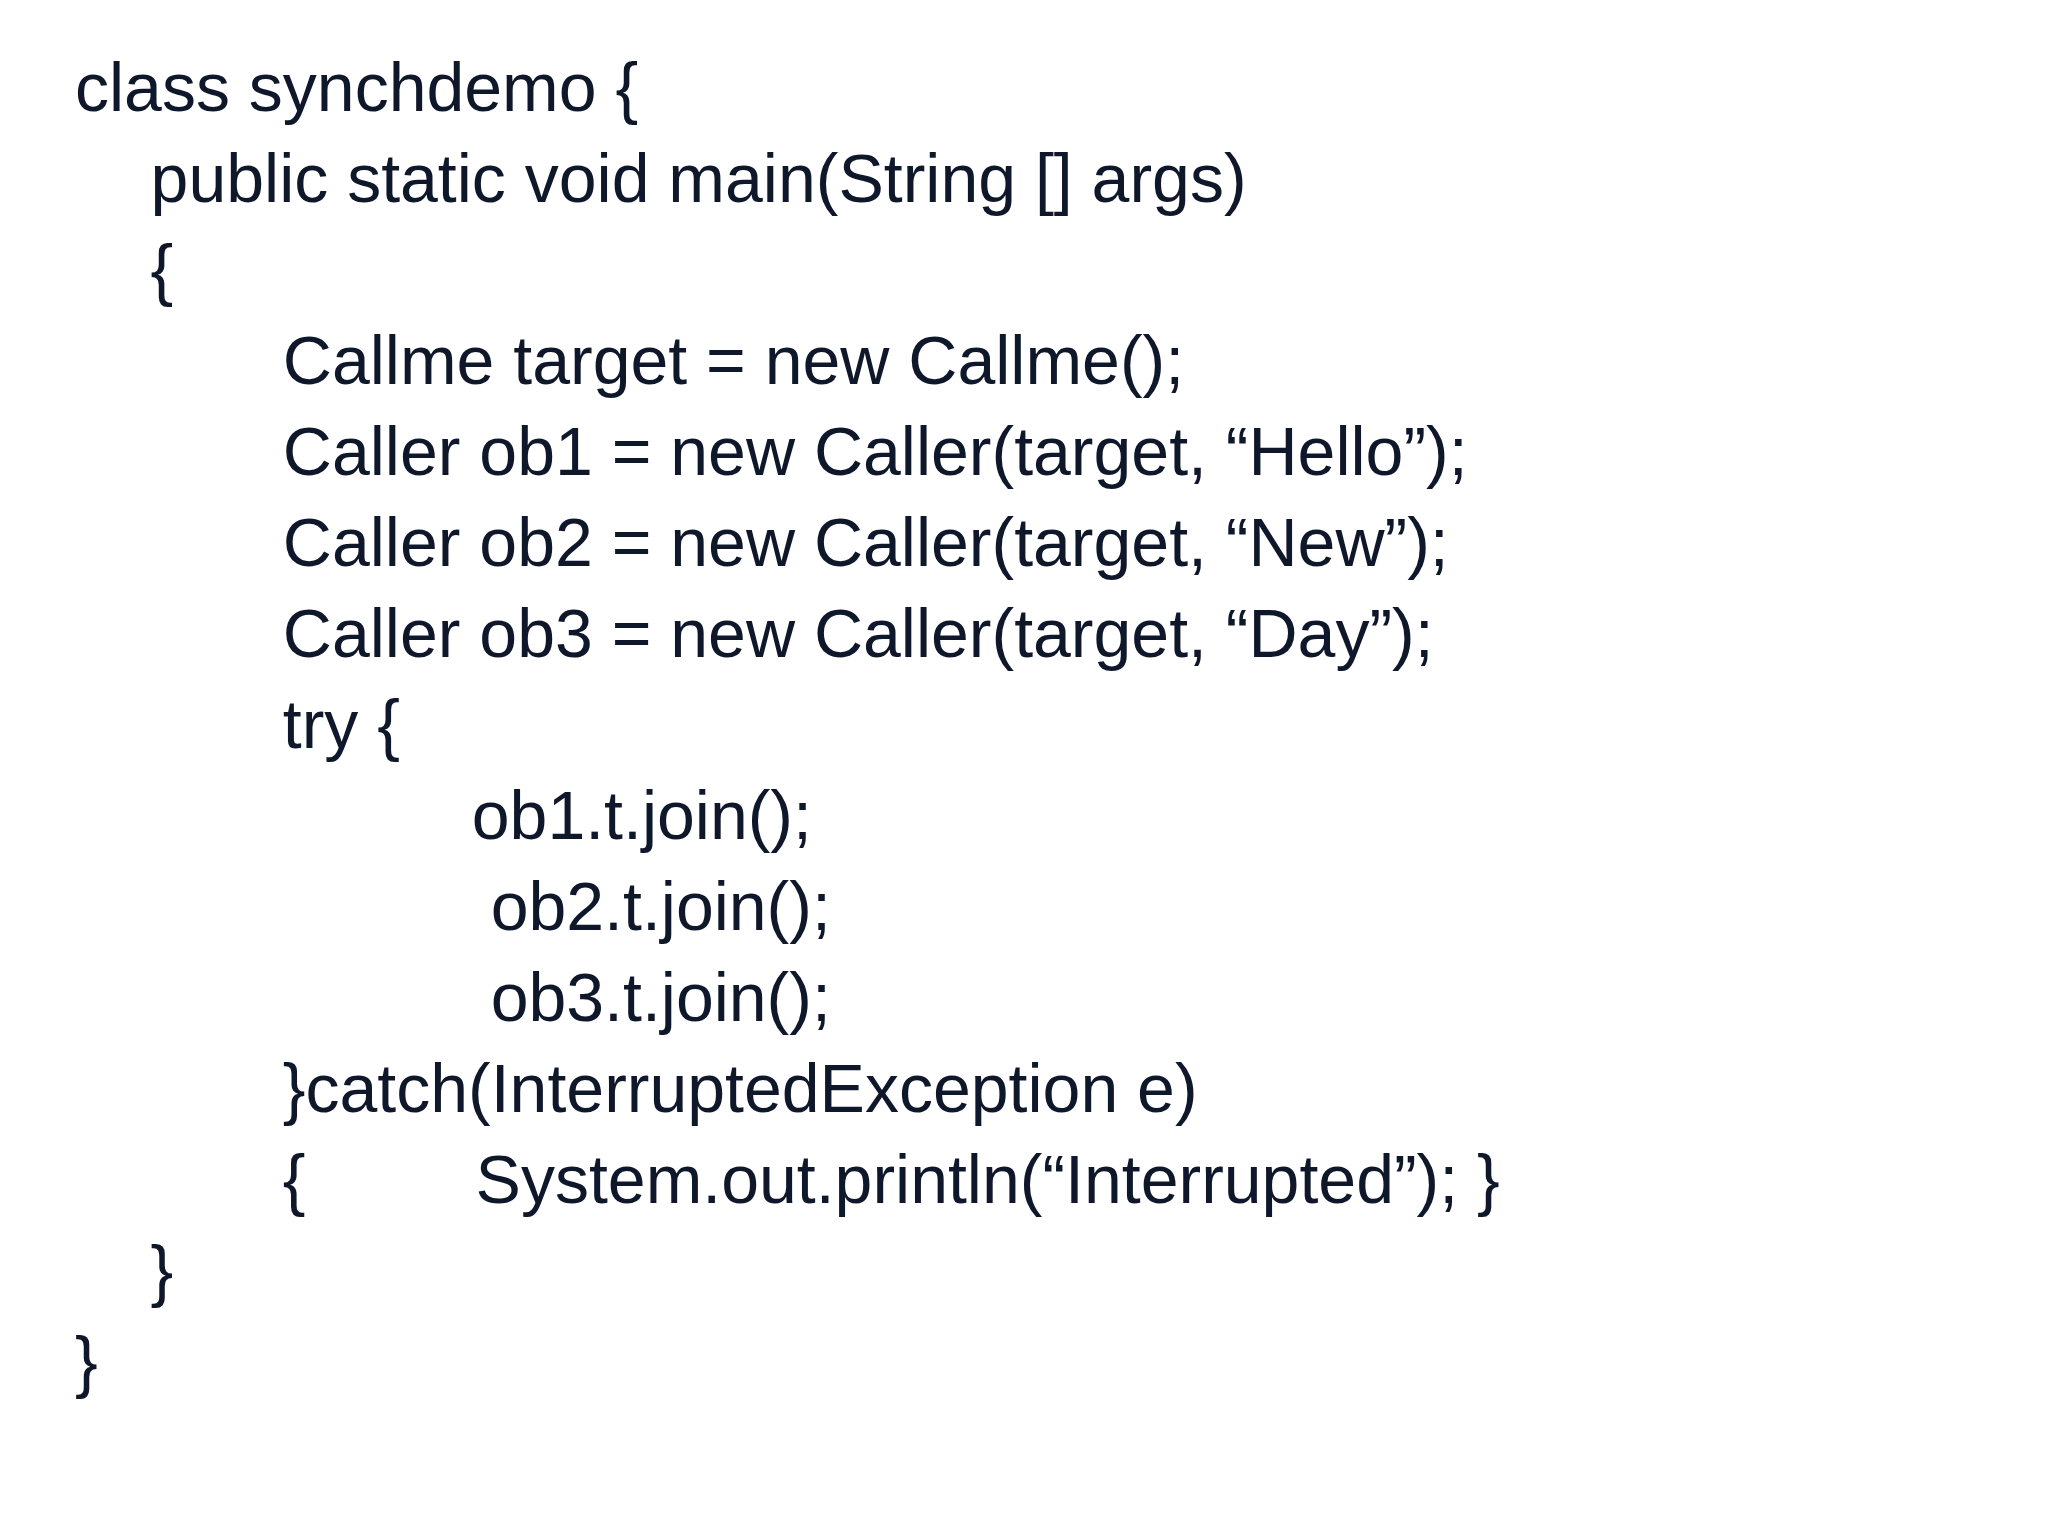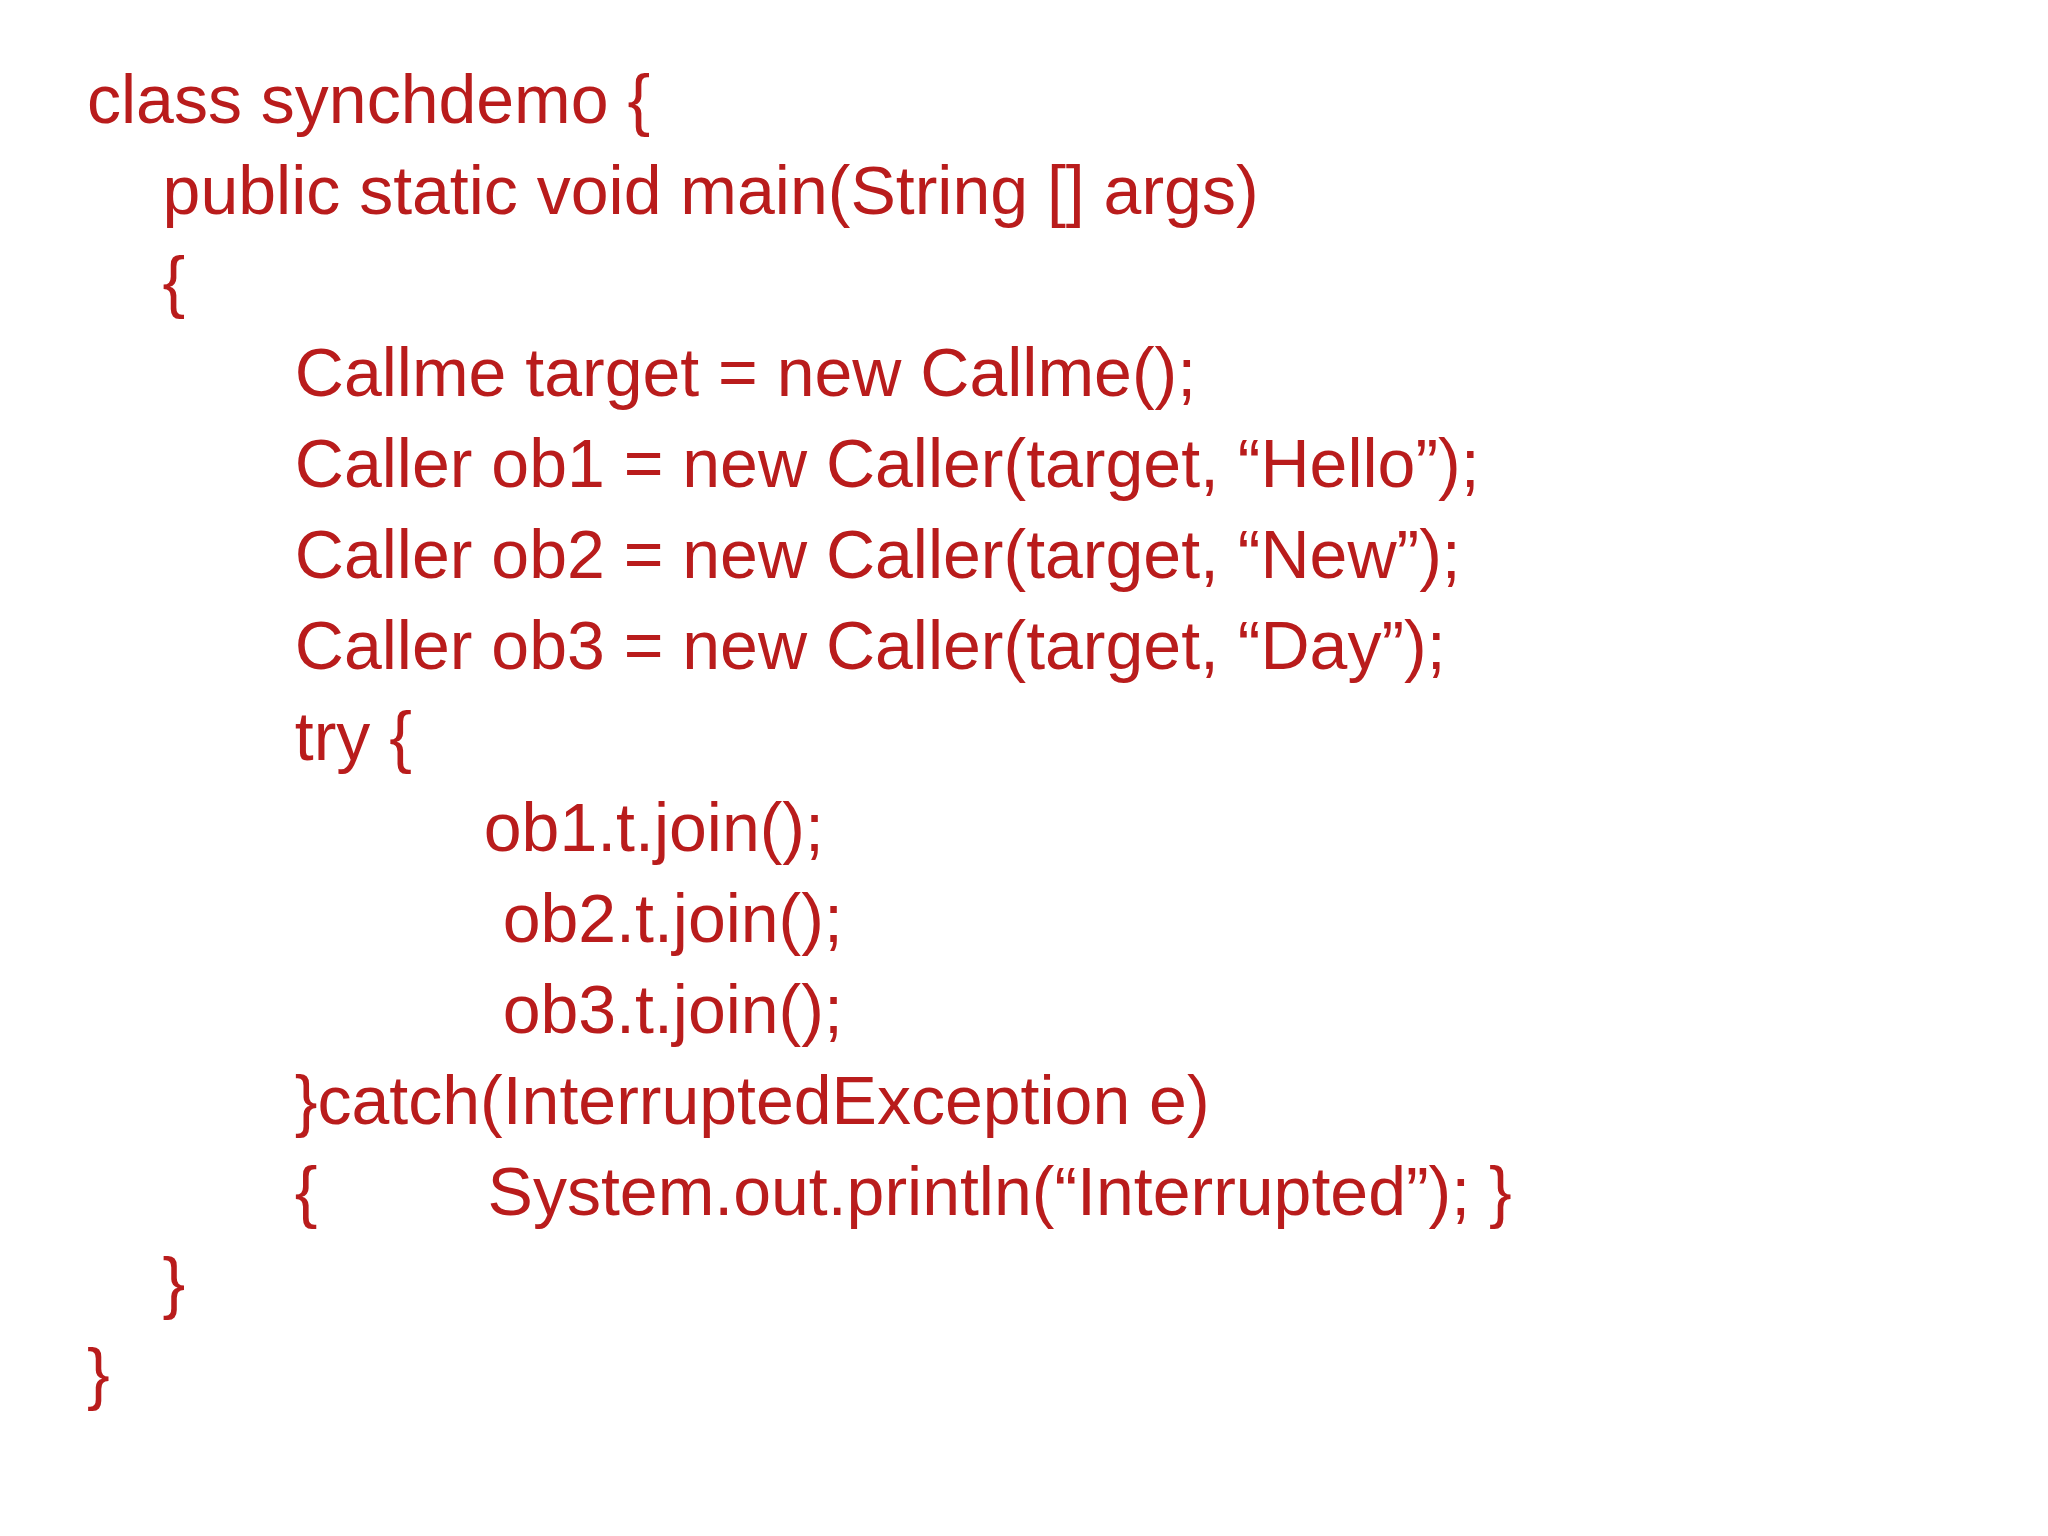--- a/index.html
+++ b/index.html
@@ -16,26 +16,26 @@
   .slide {
     position: relative;
     width: 2048px;
     height: 1536px;
     background: #ffffff;
   }
   .code-block {
     position: absolute;
     top: 0;
     left: 0;
-    margin: 12px;
+    margin: 0;
     padding: 42px 20px 0 75px;
     font-family: "Liberation Sans", "DejaVu Sans", sans-serif;
     font-size: 68px;
     line-height: 91px;
-    color: #b91c1c;
+    color: #0f172a;
     white-space: pre;
     letter-spacing: 0;
   }
   .code-line {
     white-space: pre;
     min-height: 91px;
   }
 </style>
 </head>
 <body>

